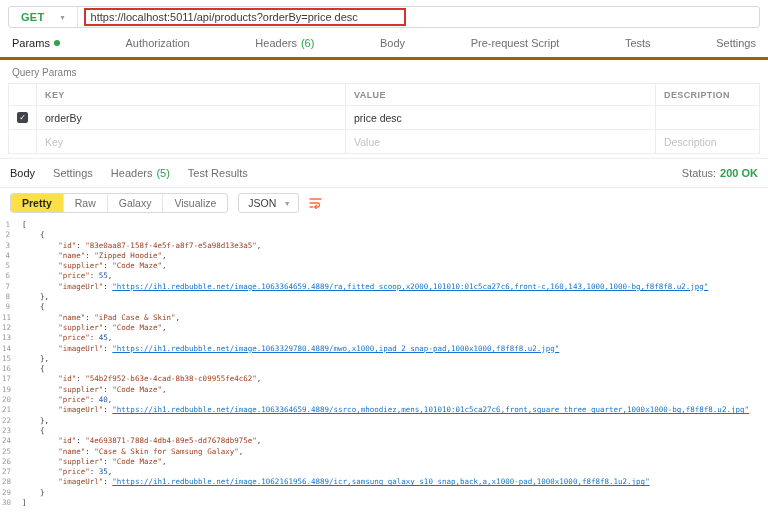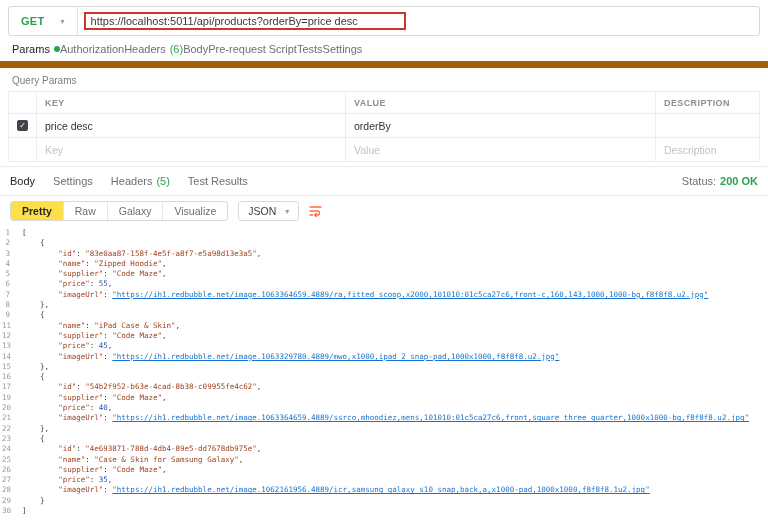--- a/index.html
+++ b/index.html
@@ -6,39 +6,40 @@
   html,body { width: 768px; height: 522px; overflow: hidden; }
   body {
     font-family: "Liberation Sans", sans-serif;
     background: #ffffff;
     color: #333;
     font-size: 11px;
   }
   
   .request-bar {
     display: flex; align-items: center;
-    margin: 6px 8px 0 8px; height: 30px;
+    margin: 6px 8px 0 8px; height: 22px;
     border: 1px solid #d9d9d9; border-radius: 3px; background: #fff;
   }
   .method-select {
     display: flex; align-items: center; height: 100%;
     padding: 0 12px; border-right: 1px solid #e3e3e3; cursor: pointer;
   }
   .method-label { color: #2ba24c; font-weight: 700; letter-spacing: .3px; }
   .chevron { color: #9a9a9a; font-size: 8px; margin-left: 16px; }
   .url-annotation {
     margin-left: 6px; border: 2px solid #d0342c; padding: 0 46px 0 5px;
     display: flex; align-items: center; height: 18px;
   }
   .url-text { color: #3a3a3a; white-space: nowrap; }
   
   .req-tabs {
-    display: flex; align-items: center; 
-    height: 32px; padding: 0 12px; border-bottom: 7px solid #a16207;
+    display: flex; align-items: center; gap: 22px;
+    height: 32px; padding: 0 12px; border-bottom: 3px solid #a16207;
     color: #6f6f6f;
+    justify-content: space-between;
   }
   .req-tab { display: flex; align-items: center; gap: 4px; cursor: pointer; white-space: nowrap; }
   .req-tab.active { color: #222; }
   .dot { width: 6px; height: 6px; border-radius: 50%; background: #2ba24c; display: inline-block; }
   .count { color: #2ba24c; }
   
   .qp-label { padding: 7px 18px 5px 12px; font-size: 10px; color: #7d7d7d; }
   .params-table { margin: 0 8px; border: 1px solid #ededed; font-size: 10.5px; }
   .pt-row { display: grid; grid-template-columns: 28px 309px 310px 1fr; }
   .pt-row + .pt-row { border-top: 1px solid #ededed; }
@@ -135,22 +136,22 @@
     <div class="pt-row pt-header">
       <div class="pt-cell pt-check"></div>
       <div class="pt-cell">KEY</div>
       <div class="pt-cell">VALUE</div>
       <div class="pt-cell">DESCRIPTION</div>
     </div>
     <div class="pt-row">
       <div class="pt-cell pt-check">
         <span class="checkbox">✓</span>
       </div>
+      <div class="pt-cell">orderBy</div>
       <div class="pt-cell">price desc</div>
-      <div class="pt-cell">orderBy</div>
       <div class="pt-cell"></div>
     </div>
     <div class="pt-row">
       <div class="pt-cell pt-check"></div>
       <div class="pt-cell ph">Key</div>
       <div class="pt-cell ph">Value</div>
       <div class="pt-cell ph">Description</div>
     </div>
   </div>
 

